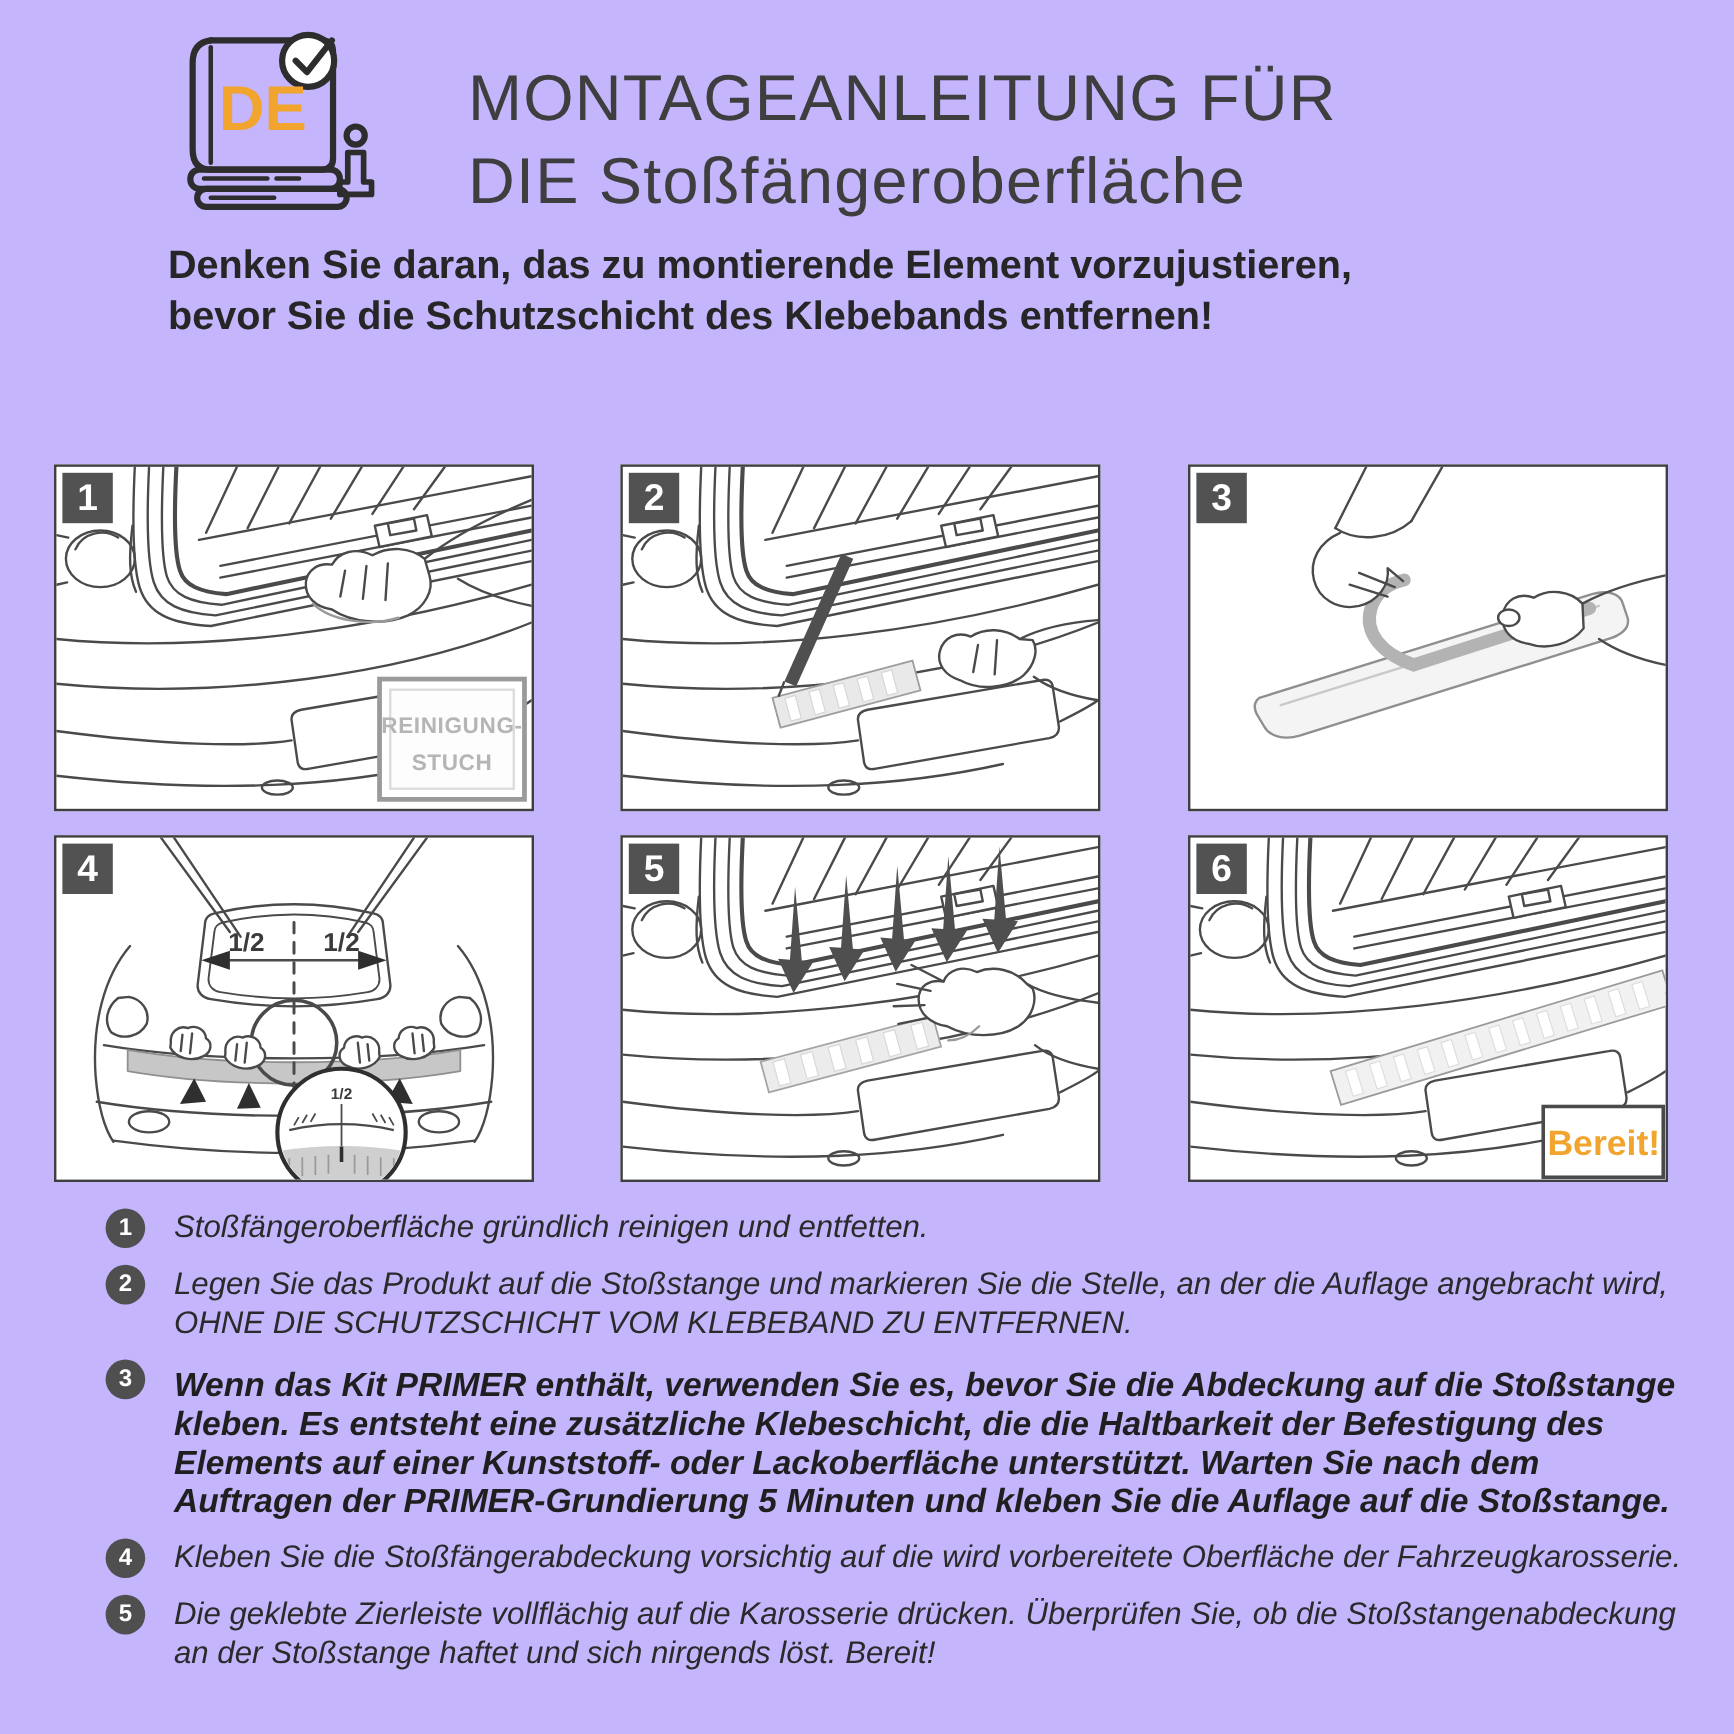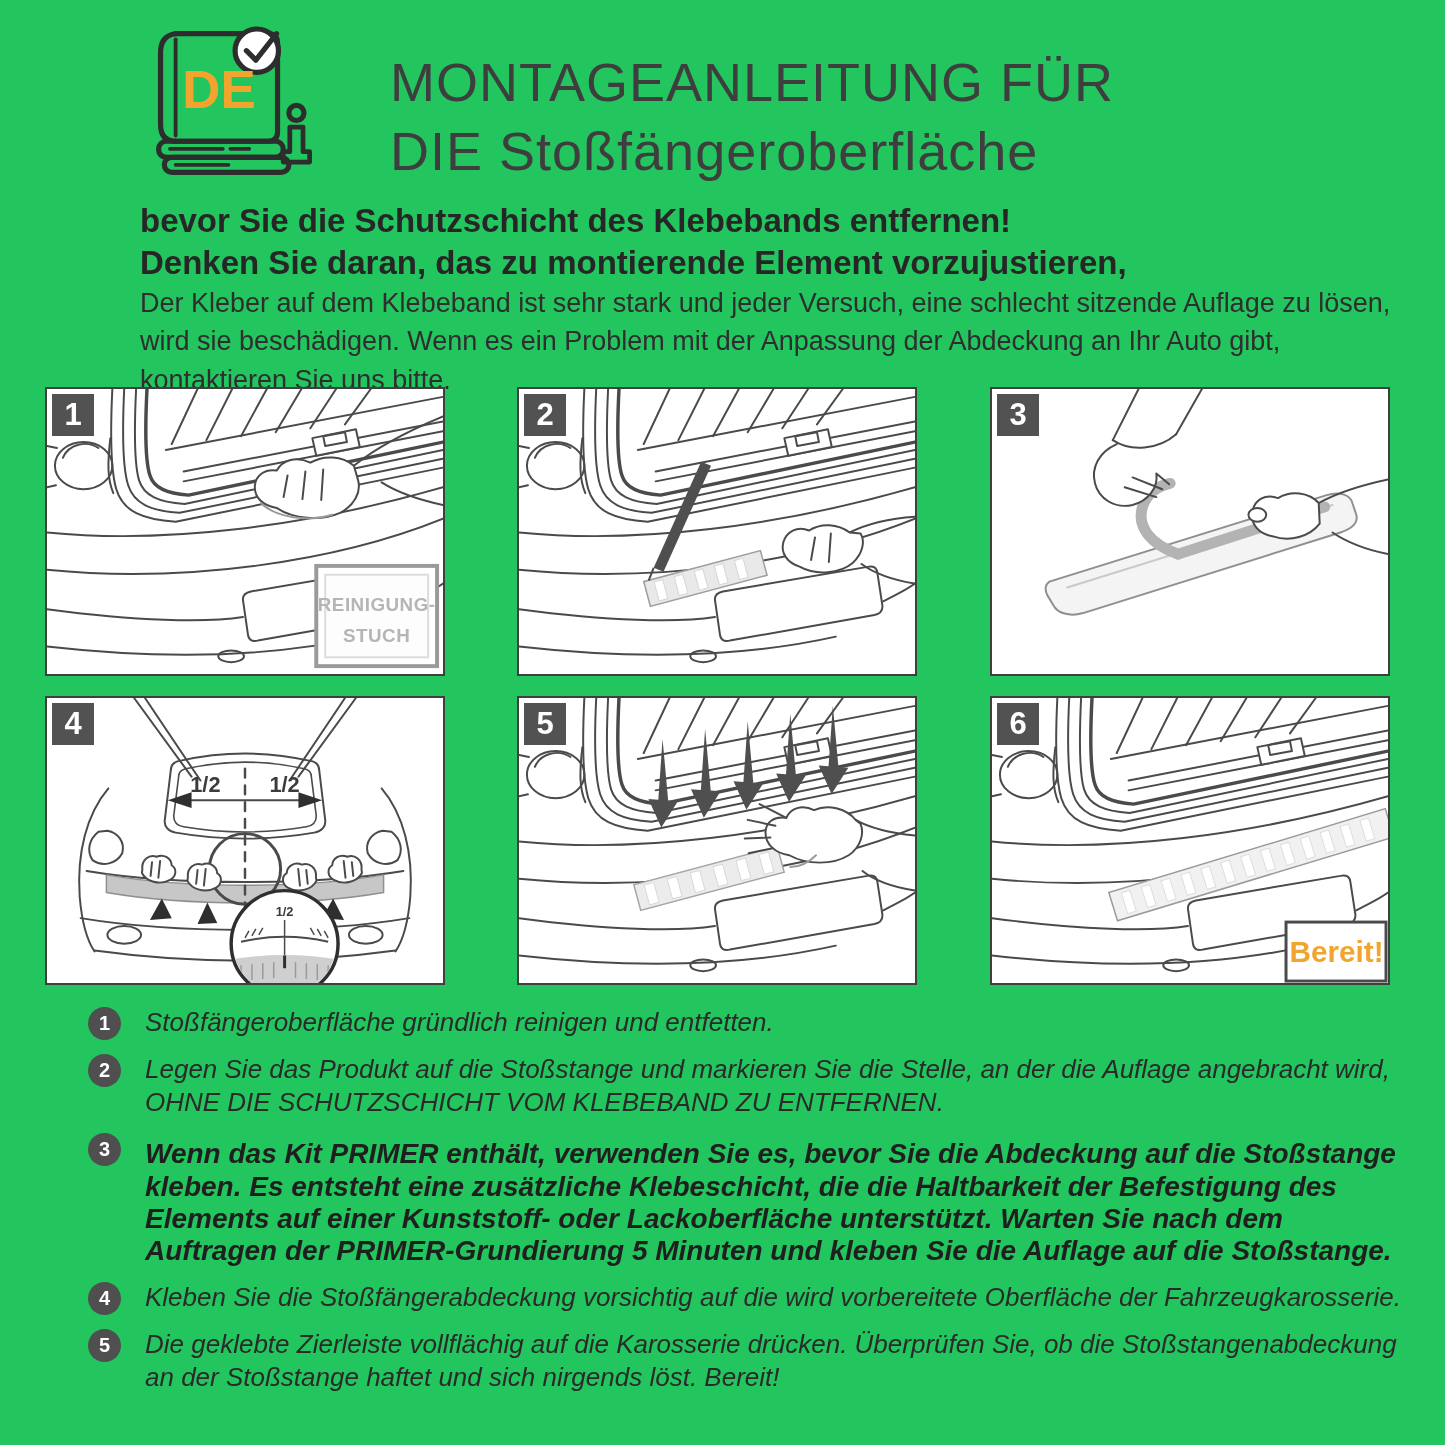--- a/index.html
+++ b/index.html
@@ -1,16 +1,16 @@
 <!DOCTYPE html>
 <html><head>
 <meta charset="utf-8">
 <style>
   html,body{margin:0;padding:0;background:#fff;}
-  .page{position:relative;width:1445px;height:1445px;background:#22c55e;overflow:hidden;
+  .page{position:relative;width:1445px;height:1445px;background:#c4b5fd;overflow:hidden;
         font-family:"Liberation Sans",sans-serif;color:#2e2e2e;}
   
   .logo{position:absolute;left:136px;top:26px;width:184px;height:156px;}
   .title{position:absolute;left:378px;top:36px;margin:12px;font-size:54px;font-weight:400;
          color:#3e3e3e;line-height:1.28;letter-spacing:1px;}
   .warning{position:absolute;left:140px;top:200px;font-size:33px;font-weight:700;
            color:#262626;line-height:1.28;}
   .intro-body{position:absolute;left:140px;top:284px;width:1268px;font-size:27px;
               line-height:1.42;color:#2e2e2e;}
   
@@ -106,25 +106,24 @@
       <text x="88" y="87" class="lang">DE</text>
     </svg>
   </div>
 
   <h1 class="title">
     <span>MONTAGEANLEITUNG FÜR</span><br>
     <span>DIE Stoßfängeroberfläche</span>
   </h1>
 
   <div class="warning">
+    <div>Denken Sie daran, das zu montierende Element vorzujustieren,</div>
     <div>bevor Sie die Schutzschicht des Klebebands entfernen!</div>
-    <div>Denken Sie daran, das zu montierende Element vorzujustieren,</div>
-  </div>
-
-  <div class="intro-body">Der Kleber auf dem Klebeband ist sehr stark und jeder Versuch, eine schlecht sitzende Auflage zu lösen, wird sie beschädigen. Wenn es ein Problem mit der Anpassung der Abdeckung an Ihr Auto gibt, kontaktieren Sie uns bitte.</div>
+  </div>
+
 
   <div class="panel p1">
     <div class="panel-num">1</div>
     <svg class="art" viewBox="0 0 400 290" preserveAspectRatio="none">
       <use href="#trunk"></use>
       <g fill="none" stroke="#4a4a4a" stroke-width="2" stroke-linecap="round" stroke-linejoin="round">
         <path d="M400,28 C362,44 330,62 310,78"></path>
         <path d="M400,118 C372,112 352,104 338,95"></path>
         <path d="M310,78 C298,68 280,67 266,75 C252,68 238,72 232,83 C220,81 211,88 210,98 C209,110 218,119 232,121 C248,132 276,135 296,126 C310,119 318,105 314,92 Z" fill="#fff"></path>
         <path d="M243,88 L239,110 M261,84 L258,112 M279,82 L277,113"></path>

